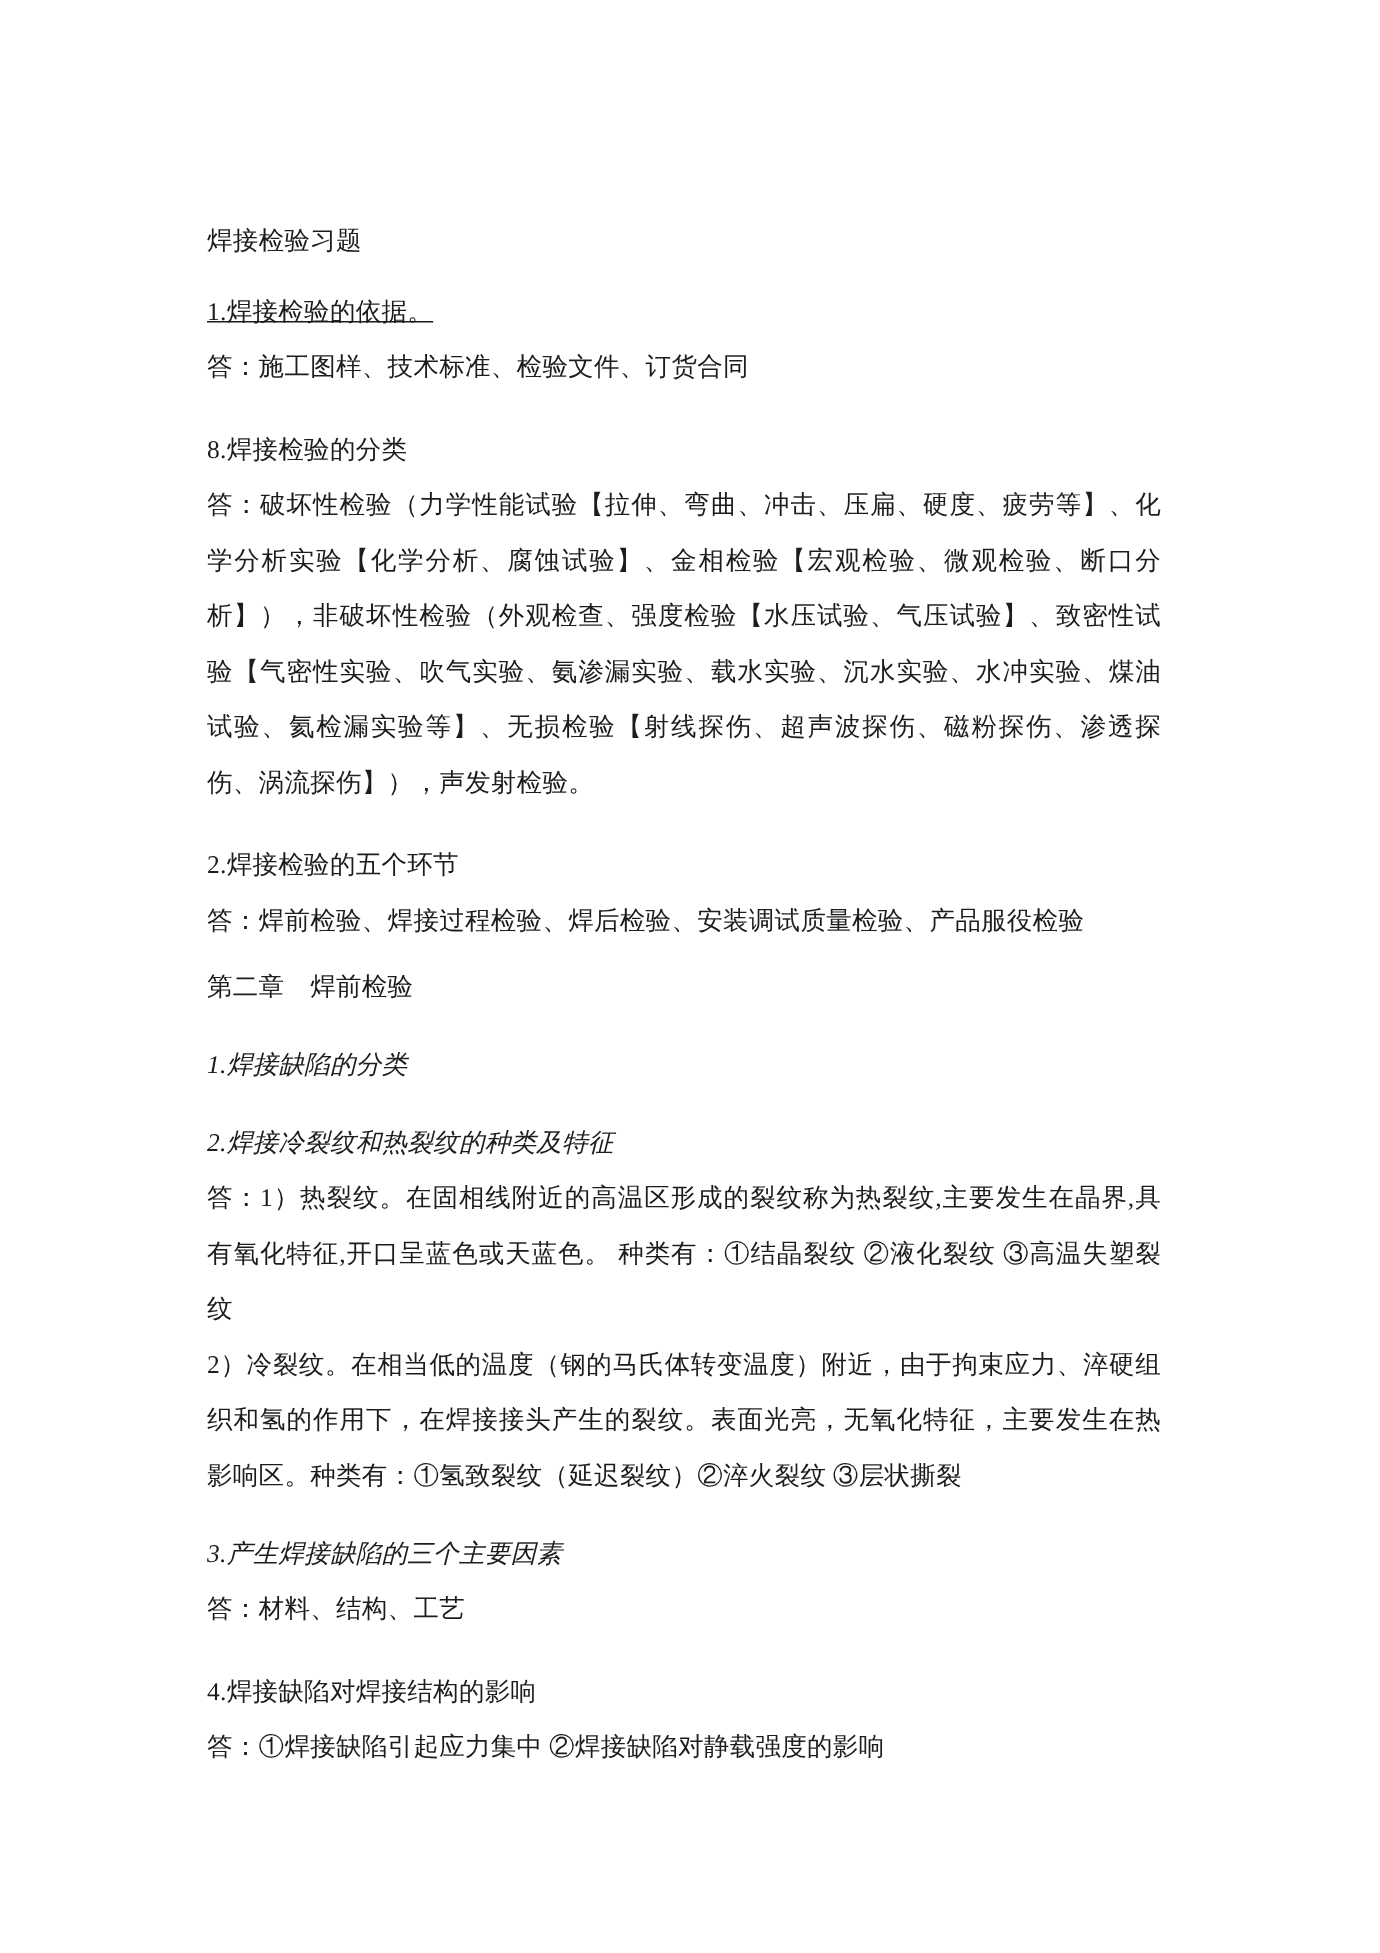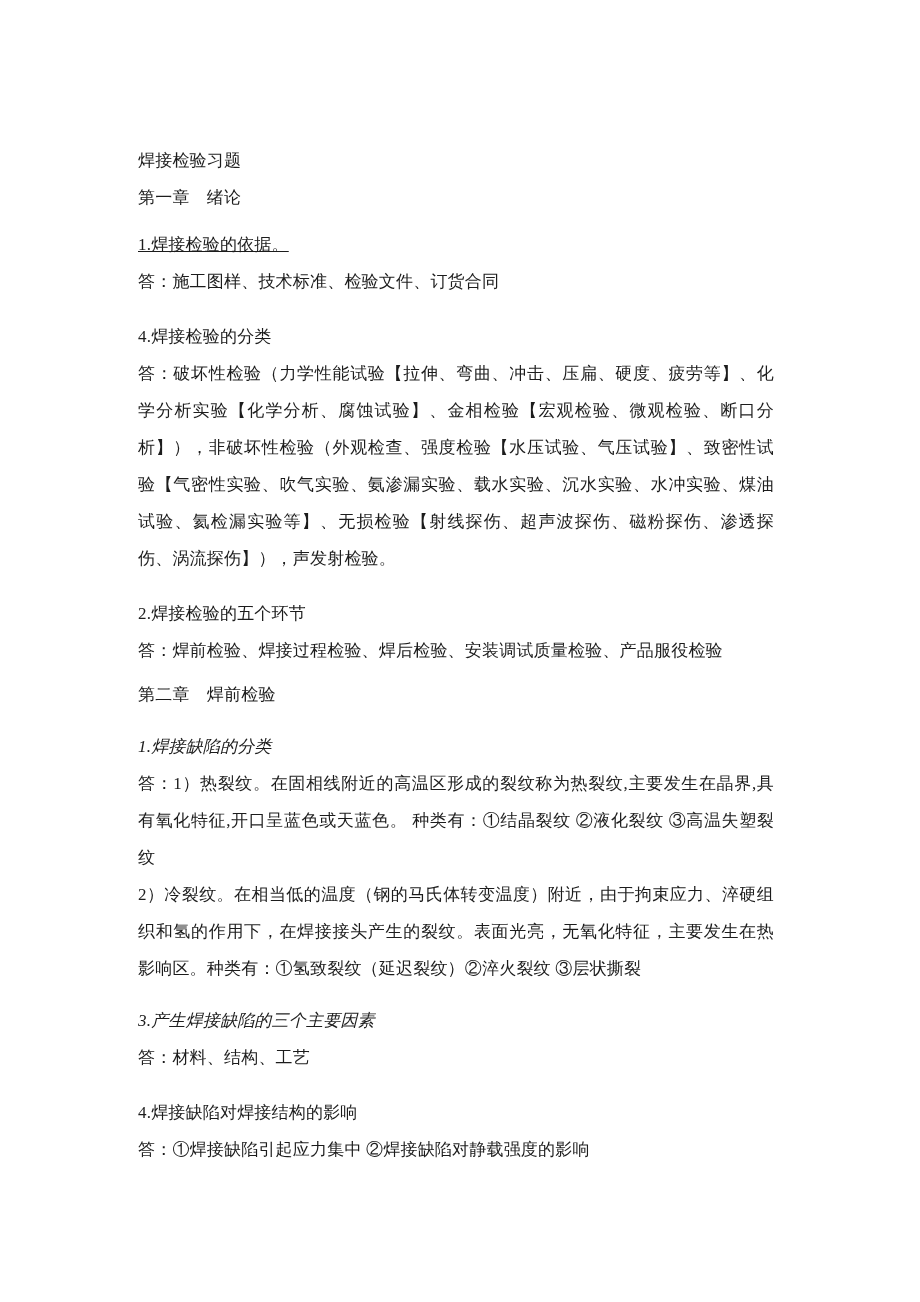--- a/index.html
+++ b/index.html
@@ -36,35 +36,35 @@
   .gap-md  { margin-top: 15px; font-style: italic; }  
   .gap-lg  { margin-top: 18px; }  
 </style>
 </head>
 <body>
 
 <div class="page">
 
   <p class="doc-line">焊接检验习题</p>
 
-  <p class="doc-line">第一章　绪论</p>
 
   <p class="doc-line gap-sm">1.焊接检验的依据。</p>
   <p class="doc-line">答：施工图样、技术标准、检验文件、订货合同</p>
 
-  <p class="doc-line gap-lg">4.焊接检验的分类</p>
+  <p class="doc-line gap-lg">8.焊接检验的分类</p>
   <p class="doc-line">答：破坏性检验（力学性能试验【拉伸、弯曲、冲击、压扁、硬度、疲劳等】、化学分析实验【化学分析、腐蚀试验】、金相检验【宏观检验、微观检验、断口分析】），非破坏性检验（外观检查、强度检验【水压试验、气压试验】、致密性试验【气密性实验、吹气实验、氨渗漏实验、载水实验、沉水实验、水冲实验、煤油试验、氦检漏实验等】、无损检验【射线探伤、超声波探伤、磁粉探伤、渗透探伤、涡流探伤】），声发射检验。</p>
 
   <p class="doc-line gap-lg">2.焊接检验的五个环节</p>
   <p class="doc-line">答：焊前检验、焊接过程检验、焊后检验、安装调试质量检验、产品服役检验</p>
 
   <p class="doc-line gap-ch">第二章　焊前检验</p>
 
   <p class="doc-line gap-md">1.焊接缺陷的分类</p>
 
+  <p class="doc-line gap-md">2.焊接冷裂纹和热裂纹的种类及特征</p>
   <p class="doc-line">答：1）热裂纹。在固相线附近的高温区形成的裂纹称为热裂纹,主要发生在晶界,具有氧化特征,开口呈蓝色或天蓝色。 种类有：①结晶裂纹 ②液化裂纹 ③高温失塑裂纹</p>
   <p class="doc-line">2）冷裂纹。在相当低的温度（钢的马氏体转变温度）附近，由于拘束应力、淬硬组织和氢的作用下，在焊接接头产生的裂纹。表面光亮，无氧化特征，主要发生在热影响区。种类有：①氢致裂纹（延迟裂纹）②淬火裂纹 ③层状撕裂</p>
 
   <p class="doc-line gap-md">3.产生焊接缺陷的三个主要因素</p>
   <p class="doc-line">答：材料、结构、工艺</p>
 
   <p class="doc-line gap-lg">4.焊接缺陷对焊接结构的影响</p>
   <p class="doc-line">答：①焊接缺陷引起应力集中 ②焊接缺陷对静载强度的影响</p>
 
 </div>

